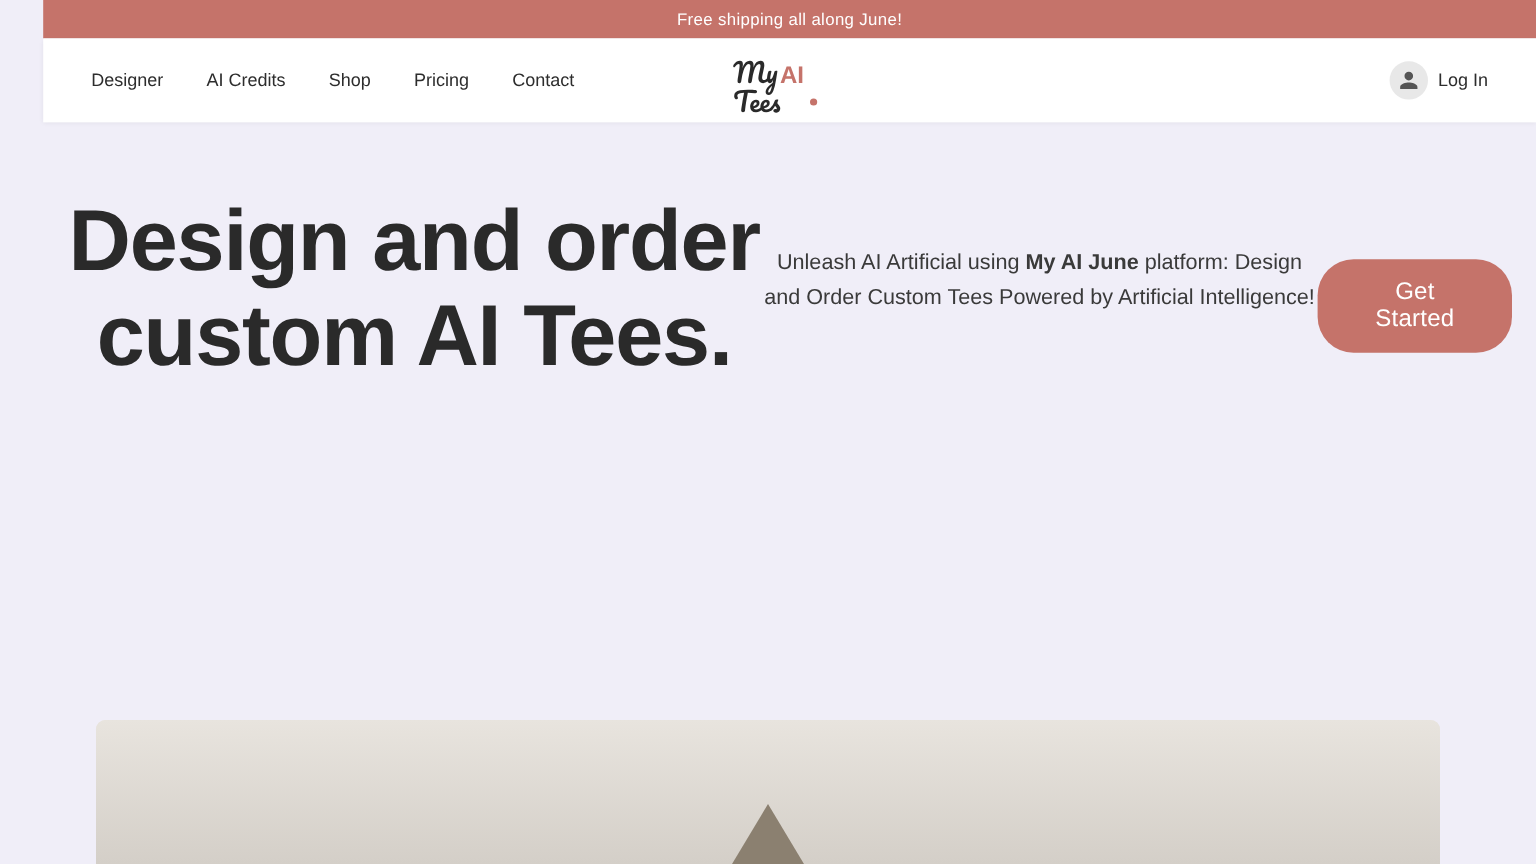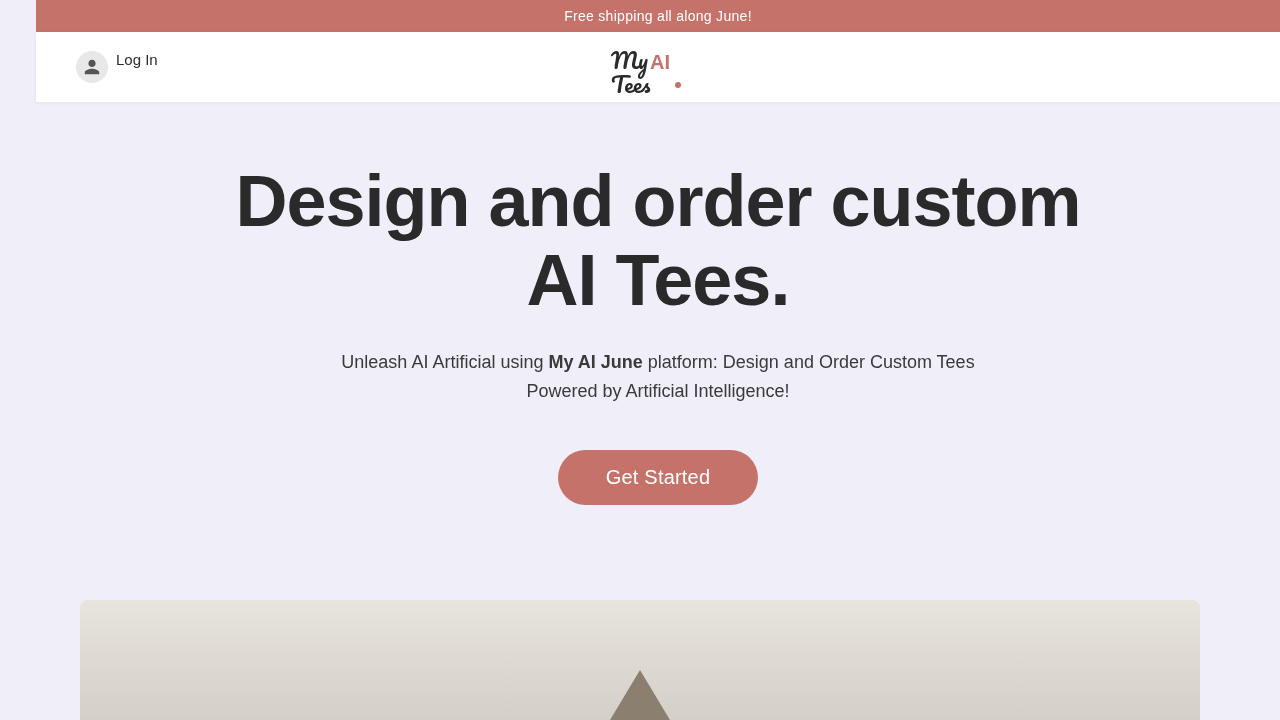--- a/index.html
+++ b/index.html
@@ -68,20 +68,21 @@
 
     
     .nav-right {
       display: flex;
       align-items: center;
       gap: 10px;
     }
 
     .login-btn {
       display: flex;
+      align-items: center;
       gap: 8px;
       background: transparent;
       border: none;
       cursor: pointer;
       font-size: 15px;
       color: #2d2d2d;
       font-weight: 400;
     }
 
     .login-icon {
@@ -92,21 +93,21 @@
       display: flex;
       align-items: center;
       justify-content: center;
       font-size: 16px;
     }
 
     
     .hero {
       background: #f0eef8;
       display: flex;
-      flex-direction: column;
+      flex-direction: row;
       align-items: center;
       justify-content: center;
       padding: 60px 20px 40px;
       text-align: center;
     }
 
     .hero-title {
       font-size: 72px;
       font-weight: 800;
       color: #2a2a2a;
@@ -186,20 +187,27 @@
 </head>
 <body>
 
 <div class="page-wrapper">
 
   <div class="announcement-bar">
     <span>Free shipping all along June!</span>
   </div>
 
   <nav class="navbar">
+    <div class="nav-left">
+      <a class="nav-item">Designer</a>
+      <a class="nav-item">AI Credits</a>
+      <a class="nav-item">Shop</a>
+      <a class="nav-item">Pricing</a>
+      <a class="nav-item">Contact</a>
+    </div>
 
     <div class="logo-container">
       <svg class="logo-svg" viewBox="0 0 110 60" xmlns="http://www.w3.org/2000/svg">
 
         <text x="8" y="32" font-family="'Pacifico', 'Comic Sans MS', cursive" font-size="22" fill="#2a2a2a" font-weight="400">My</text>
 
         <text x="47" y="32" font-family="'Helvetica Neue', Arial, sans-serif" font-size="20" fill="#c5736a" font-weight="900">AI</text>
 
         <text x="8" y="56" font-family="'Pacifico', 'Comic Sans MS', cursive" font-size="22" fill="#2a2a2a" font-weight="400">Tees</text>
 

